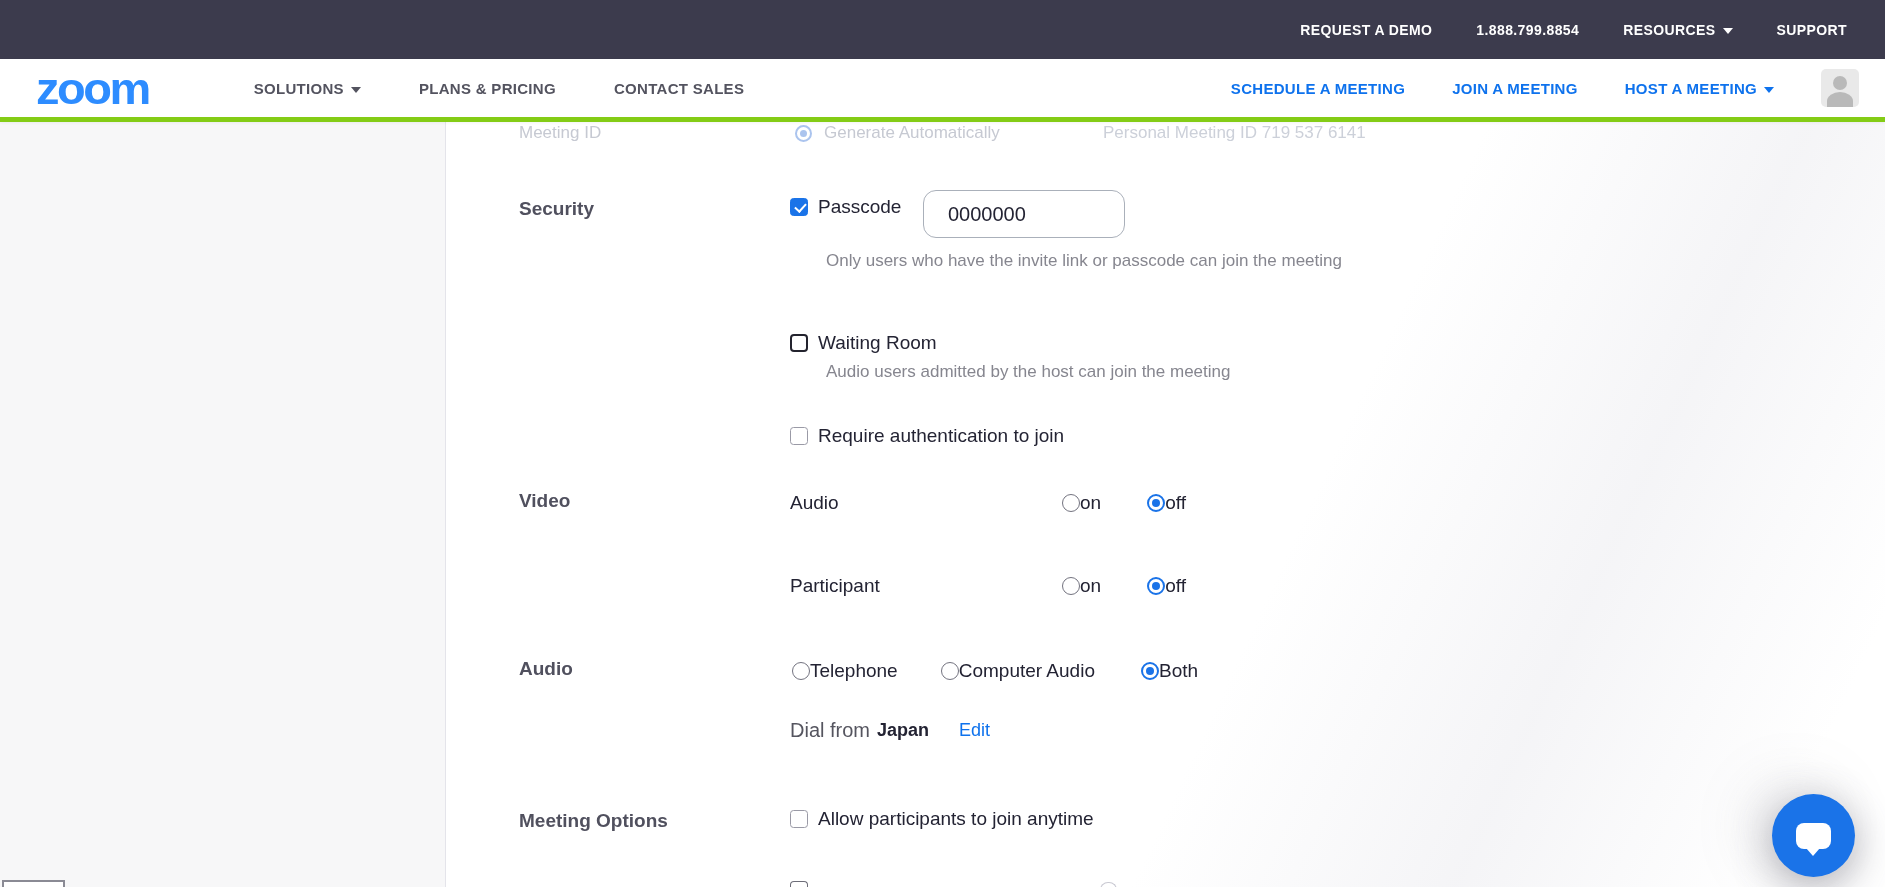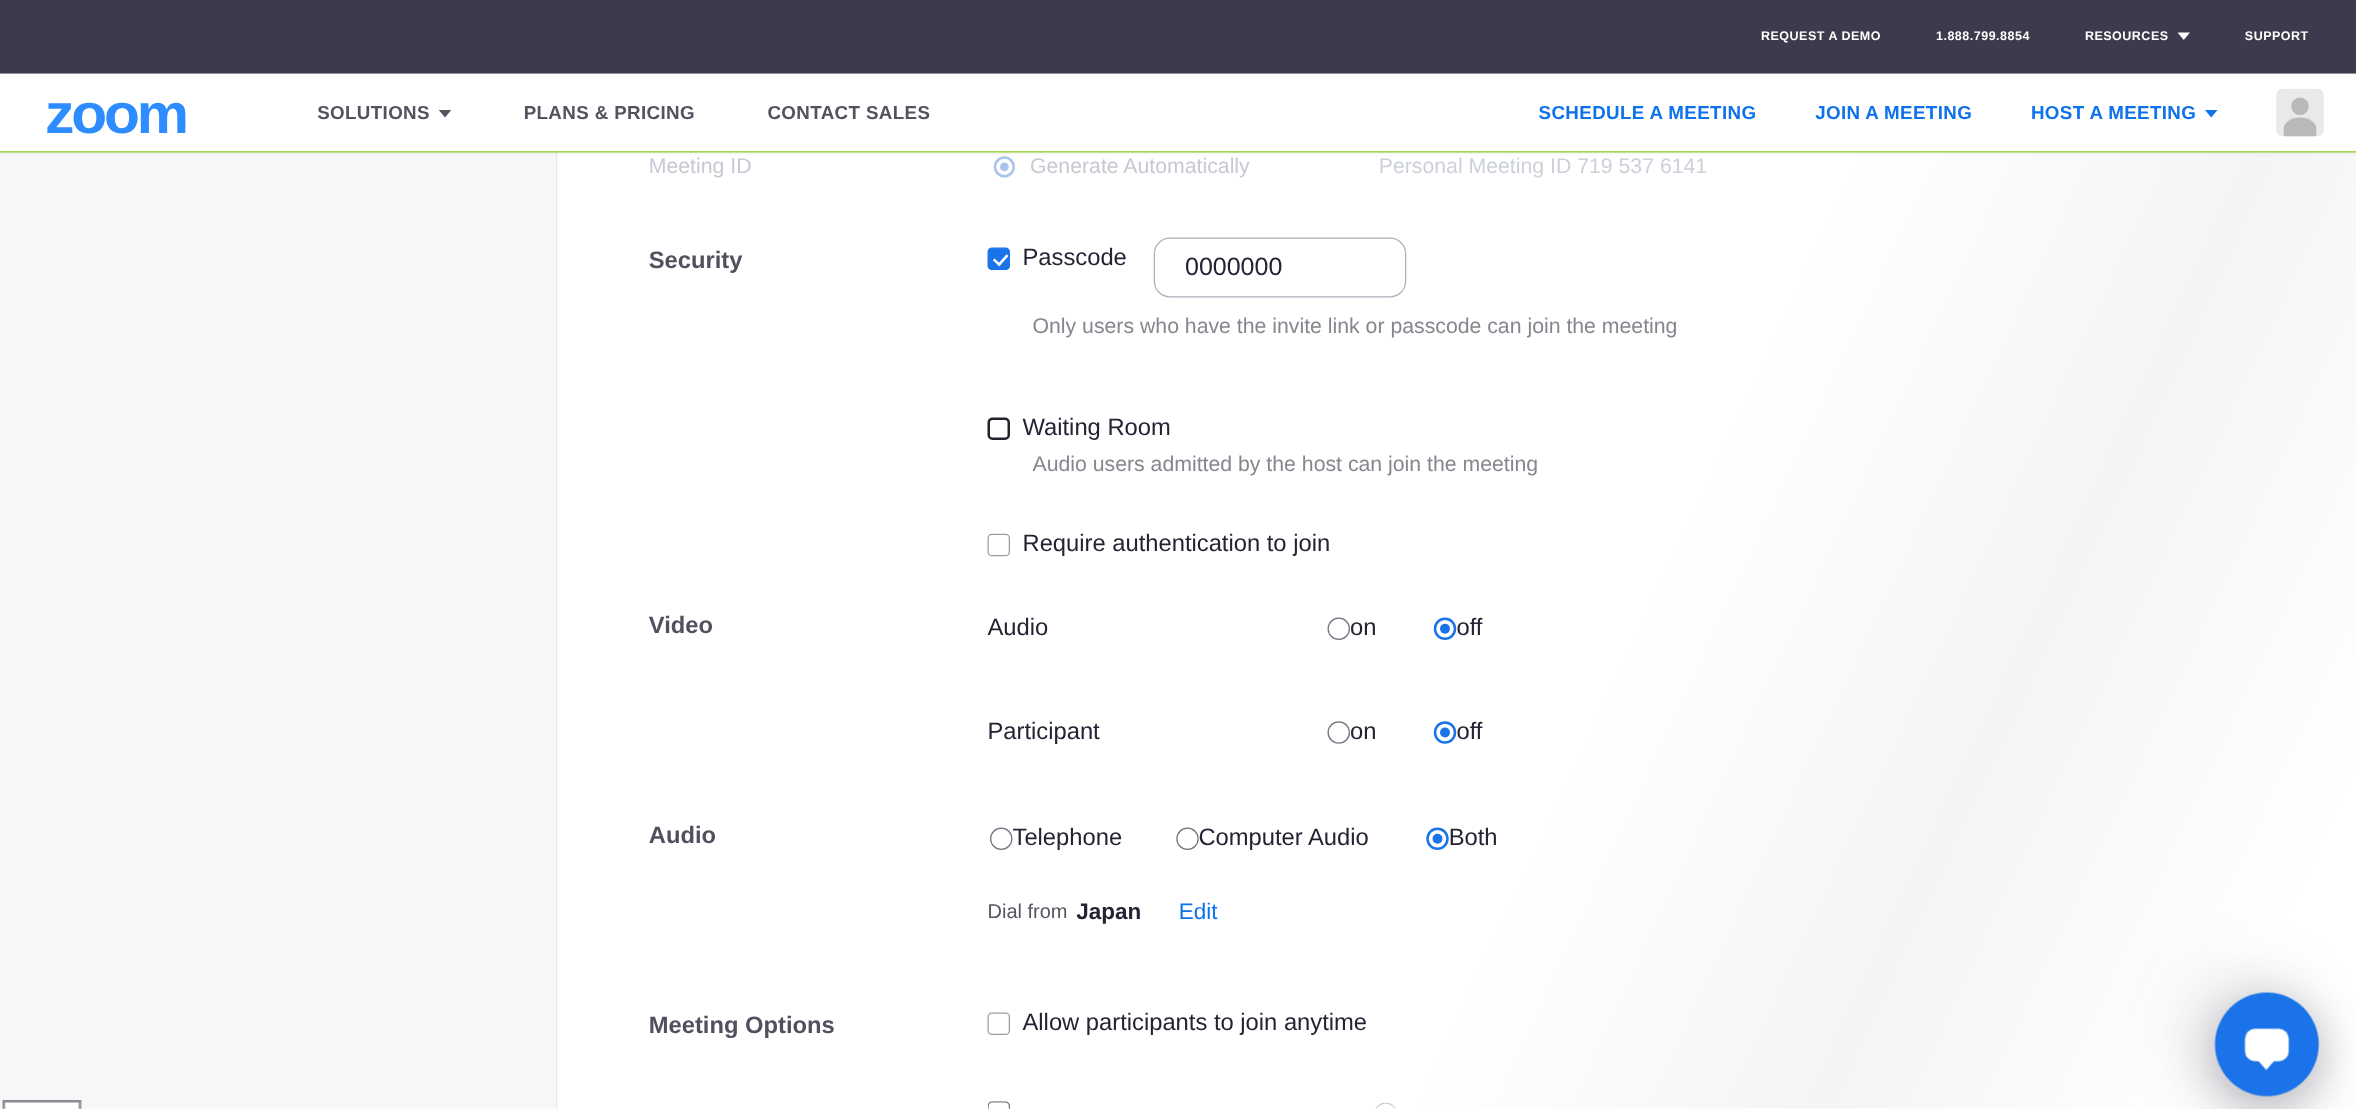--- a/index.html
+++ b/index.html
@@ -2,29 +2,29 @@
 <html><head>
 <meta charset="utf-8">
 <style>
   * { margin:0; padding:0; box-sizing:border-box; }
   html,body { width:1885px; height:887px; overflow:hidden;
     font-family:"Liberation Sans", sans-serif; background:#fff; }
 
   
   .topbar { height:59px; background:#3c3b4d; display:flex; align-items:center;
     justify-content:flex-end; gap:44px; padding-right:38px; }
-  .topbar .tb-item { color:#fff; font-size:10px; font-weight:700;
+  .topbar .tb-item { color:#fff; font-size:14px; font-weight:700;
     letter-spacing:.4px; cursor:pointer; white-space:nowrap; }
   .caret { display:inline-block; width:0; height:0; border-left:5px solid transparent;
     border-right:5px solid transparent; border-top:6px solid currentColor;
     margin-left:7px; vertical-align:middle; }
 
   
   .navbar { height:63px; background:#fff; display:flex; align-items:center;
-    padding:0 26px 0 36px; border-bottom:1px solid #84cc16;
+    padding:0 26px 0 36px; border-bottom:5px solid #84cc16;
     box-shadow:0 1px 3px rgba(0,0,0,.05); position:relative; z-index:5; }
   .logo { color:#2D8CFF; font-size:47px; font-weight:800; letter-spacing:-2.5px;
     line-height:1; cursor:pointer; transform:scaleY(.96); }
   .nav-left { display:flex; gap:58px; margin-left:105px; }
   .nav-left .nv-item { color:#53535f; font-size:15px; font-weight:700;
     letter-spacing:.3px; cursor:pointer; white-space:nowrap; }
   .nav-right { margin-left:auto; display:flex; align-items:center; gap:47px; }
   .nav-right .nv-link { color:#0e72ed; font-size:15px; font-weight:700;
     letter-spacing:.3px; cursor:pointer; white-space:nowrap; }
   .avatar { width:38px; height:38px; border-radius:5px; background:#e9e9e9;
@@ -209,21 +209,21 @@
           <span class="rd"></span>
           <span class="lbl">Computer Audio</span>
         </span>
       <span class="onoff" style="margin-left:46px;">
           <span class="rd sel"></span>
           <span class="lbl">Both</span>
         </span>
     </div>
 
     <div class="ctl row-flex" style="left:344px; top:597px; gap:0;">
-      <span class="helper" style="font-size:16px; color:#55555f;">Dial from</span>
+      <span class="helper" style="font-size:20px; color:#55555f;">Dial from</span>
       <span class="lbl" style="margin-left:7px; font-size:18px; font-weight:700; color:#232333;">Japan</span>
       <span class="edit-link" style="margin-left:30px;">Edit</span>
     </div>
 
     <div class="sec-label" style="top:688px;">Meeting Options</div>
     <div class="ctl row-flex" style="left:344px; top:686px;">
       <div class="cb"></div>
       <span class="lbl">Allow participants to join anytime</span>
     </div>
 

